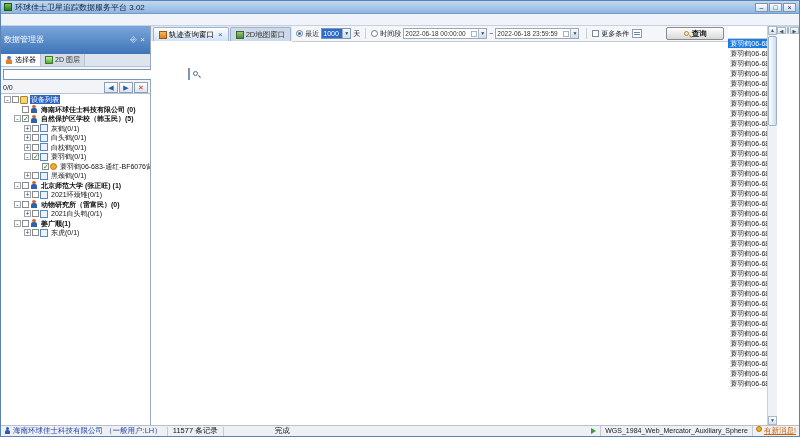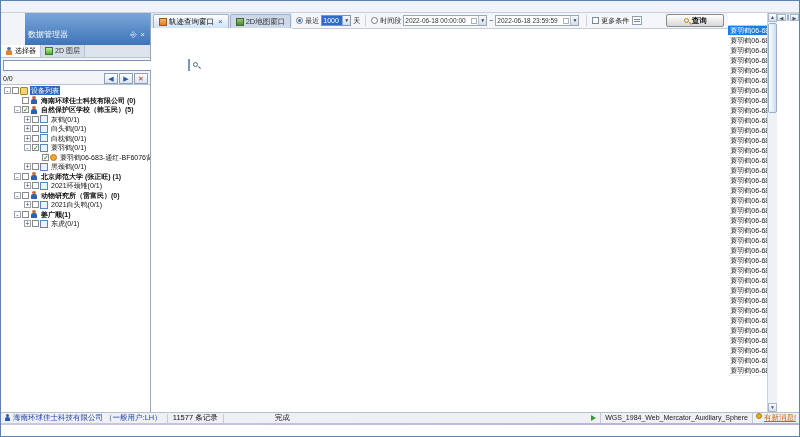--- a/index.html
+++ b/index.html
@@ -9,21 +9,21 @@
   .titlebar{height:13px;background:linear-gradient(#c2d8f0,#8fb6e0);display:flex;align-items:center;padding:0 3px;border-bottom:1px solid #6f9cc8;}
   .appicon{width:8px;height:8px;background:linear-gradient(#7ac05a,#2e7a1e);border:1px solid #1e5a10;margin-right:3px;flex:none;}
   .apptitle{font-size:8px;color:#10243c;white-space:nowrap;flex:1;}
   .winbtn{width:13px;height:9px;border:1px solid #7a96b4;background:linear-gradient(#fdfeff,#cfdef0);font-size:7px;line-height:7px;text-align:center;color:#224;margin-left:1px;flex:none;}
   
   .menubar{height:12px;background:#f0f4fa;border-bottom:1px solid #c8d0dc;display:flex;align-items:center;padding-left:2px;}
   .mitem{font-size:8px;color:#111;padding:0 6px;line-height:11px;}
   
   .main{display:flex;height:399px;}
   .lpanel{width:150px;flex:none;border-right:1px solid #98a8bc;display:flex;flex-direction:column;background:#f2f4f8;}
-  .lhead{height:28px;background:linear-gradient(#7aa6da,#3e74b8);color:#fff;font-size:8px;line-height:12px;padding:16px 3px;display:flex;margin-left:24px;}
+  .lhead{height:28px;background:linear-gradient(#7aa6da,#3e74b8);color:#fff;font-size:8px;line-height:12px;padding:8px 3px;display:flex;}
   .lhead .sp{flex:1;}
   .pinic,.clic{width:9px;font-size:8px;line-height:12px;color:#e8f0fa;text-align:center;}
   .ltabs{height:13px;display:flex;background:#dde4ee;border-bottom:1px solid #b8c4d4;}
   .ltab{display:flex;align-items:center;padding:0 4px;font-size:7px;color:#333;border-right:1px solid #b8c4d4;background:#d4dce8;}
   .ltab.active{background:#fff;color:#000;}
   .lsearch{height:14px;display:flex;align-items:center;padding:1px 2px;background:#f2f4f8;}
   .sinput{flex:1;height:11px;border:1px solid #7a96b8;background:#fff;margin-right:2px;}
   .sbtn{width:16px;height:12px;border:1px solid #7a96b8;background:linear-gradient(#fff,#d8e0ec);position:relative;}
   .mag{position:absolute;left:4px;top:2px;width:5px;height:5px;border:1px solid #4a6a8a;border-radius:50%;}
   .mag::after{content:'';position:absolute;left:4px;top:4px;width:3px;height:1px;background:#4a6a8a;transform:rotate(45deg);}
@@ -112,20 +112,27 @@
   .sproj{border-left:1px solid #c4cad4;border-right:1px solid #c4cad4;padding:0 4px;font-size:7px;color:#222;line-height:10px;}
   .smsg{color:#d06000;padding:0 3px;display:flex;align-items:flex-start;text-decoration:underline;}
   .bell{width:6px;height:6px;border-radius:50%;background:#f0b020;border:1px solid #b07810;margin-right:2px;flex:none;}
   .purple{height:2px;background:linear-gradient(90deg,#cfc6e6,#b9aed6);}
 </style>
 </head>
 <body>
 
 <div id="app">
 
+  <div class="titlebar">
+    <span class="appicon"></span>
+    <span class="apptitle">环球佳士卫星追踪数据服务平台 3.02</span>
+    <span class="winbtn">–</span>
+    <span class="winbtn">□</span>
+    <span class="winbtn">×</span>
+  </div>
 
   <div class="menubar">
 
   <span class="mitem"></span>
       <span class="mitem"></span>
       <span class="mitem"></span>
       <span class="mitem"></span>
       <span class="mitem"></span>
     </div>
 

